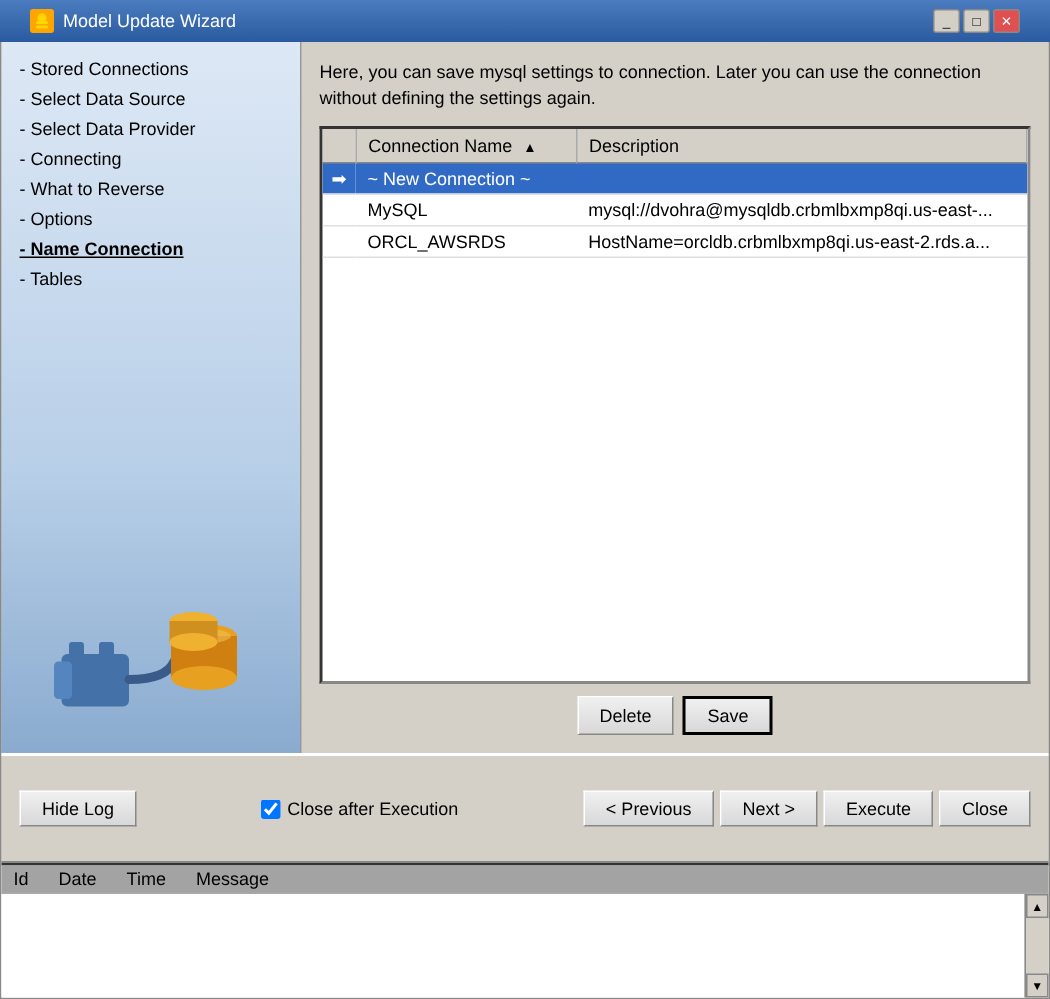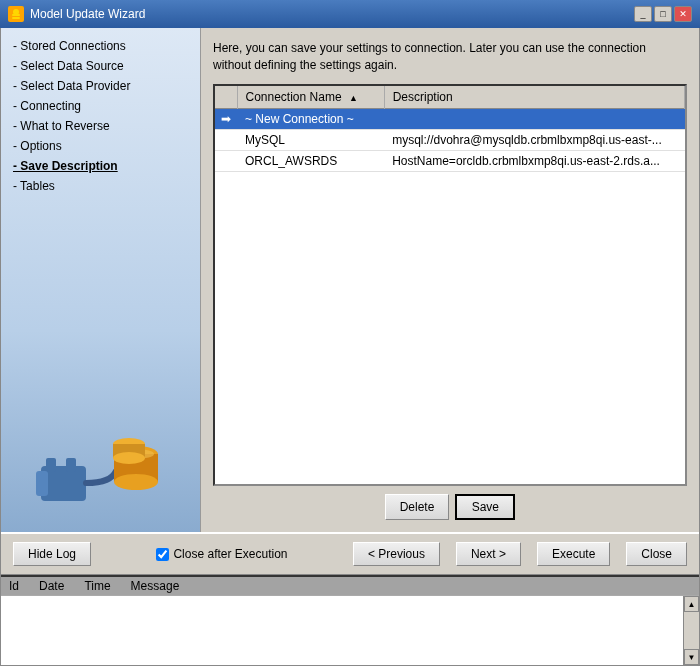--- a/index.html
+++ b/index.html
@@ -12,21 +12,21 @@
       overflow: hidden;
     }
 
     
     .title-bar {
       background: linear-gradient(to bottom, #4a7cbf, #2a5a9f);
       color: white;
       height: 28px;
       display: flex;
       align-items: center;
-      padding: 0 8px;
+      padding: 0 20px;
       user-select: none;
     }
     .title-bar-icon {
       width: 16px; height: 16px;
       margin-right: 6px;
       background: #ffa500;
       border-radius: 2px;
       font-size: 10px;
       display: flex; align-items: center; justify-content: center;
     }
@@ -173,24 +173,24 @@
       gap: 6px;
       margin-top: 8px;
       justify-content: center;
     }
 
     
     .nav-bar {
       background: #d4d0c8;
       border-top: 2px solid #fff;
       border-bottom: 1px solid #888;
-      padding: 8px 12px;
+      padding: 23px 12px;
       display: flex;
       align-items: center;
-      gap: 16px;
+      gap: 4px;
     }
     .nav-bar .checkbox-group {
       display: flex;
       align-items: center;
       gap: 4px;
       flex: 1;
       justify-content: center;
     }
 
     
@@ -277,21 +277,21 @@
   <div class="main-content">
 
     <div class="sidebar">
       <div class="sidebar-nav">
         <div class="sidebar-item">- Stored Connections</div>
         <div class="sidebar-item">- Select Data Source</div>
         <div class="sidebar-item">- Select Data Provider</div>
         <div class="sidebar-item">- Connecting</div>
         <div class="sidebar-item">- What to Reverse</div>
         <div class="sidebar-item">- Options</div>
-        <div class="sidebar-item active">- Save Description</div>
+        <div class="sidebar-item active">- Name Connection</div>
         <div class="sidebar-item">- Tables</div>
       </div>
 
       <div class="sidebar-image">
         <svg width="160" height="100" viewBox="0 0 160 100">
 
           <rect x="20" y="50" width="45" height="35" rx="4" fill="#4472a8"></rect>
           <rect x="25" y="42" width="10" height="14" rx="2" fill="#4472a8"></rect>
           <rect x="45" y="42" width="10" height="14" rx="2" fill="#4472a8"></rect>
           <rect x="15" y="55" width="12" height="25" rx="3" fill="#5585be"></rect>
@@ -305,21 +305,21 @@
           <ellipse cx="115" cy="38" rx="18" ry="5" fill="#f0c050" opacity="0.6"></ellipse>
 
           <ellipse cx="108" cy="28" rx="16" ry="6" fill="#f0b030"></ellipse>
           <rect x="92" y="28" width="32" height="14" fill="#d09020"></rect>
           <ellipse cx="108" cy="42" rx="16" ry="6" fill="#f0b030"></ellipse>
         </svg>
       </div>
     </div>
 
     <div class="right-panel">
-      <p class="instruction-text">Here, you can save your settings to connection. Later you can use the connection without defining the settings again.</p>
+      <p class="instruction-text">Here, you can save mysql settings to connection. Later you can use the connection without defining the settings again.</p>
 
       <div class="table-wrapper">
         <table>
           <thead class="table-header">
             <tr>
               <th style="width:22px;"></th>
               <th style="min-width:140px;">
                 <span>Connection Name</span>
                 <span class="sort-indicator">▲</span>
               </th>

